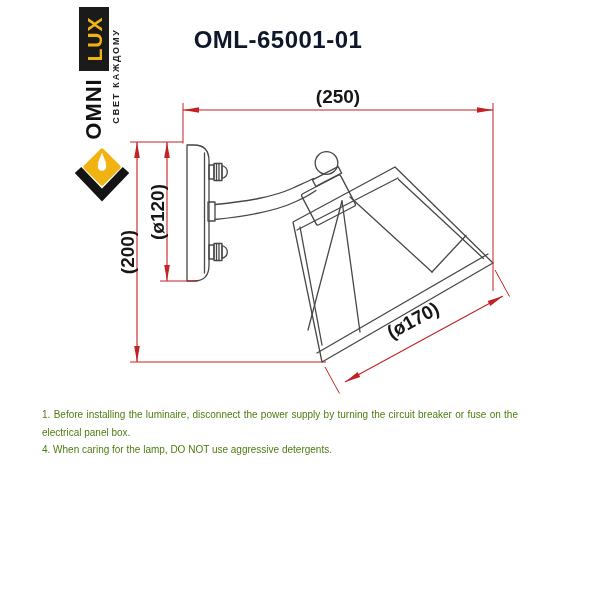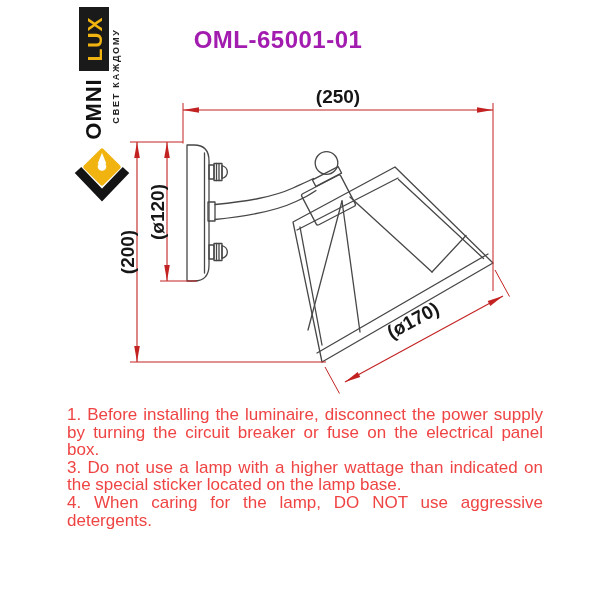--- a/index.html
+++ b/index.html
@@ -13,34 +13,34 @@
   .lux-box{left:79px;top:7px;width:30px;height:64px;background:#1a1a1a;}
   .lux-box span{color:#f0b30f;font-size:21px;font-weight:bold;letter-spacing:1px;}
   .omni{left:79px;top:70px;width:30px;height:78px;}
   .omni span{color:#111;font-size:22px;font-weight:bold;letter-spacing:1px;}
   .tagline{left:107px;top:5px;width:18px;height:142px;}
   .tagline span{color:#222;font-size:9px;font-weight:bold;letter-spacing:1.8px;}
   .logo-mark{position:absolute;left:70px;top:139px;}
 
   
   .title{position:absolute;left:0;top:26px;width:556px;text-align:center;
-         font-size:24px;font-weight:bold;color:#a21caf;letter-spacing:.5px;}
+         font-size:24px;font-weight:bold;color:#0f172a;letter-spacing:.5px;}
 
   
   .drawing{position:absolute;left:0;top:0;width:600px;height:600px;}
   .ink{stroke:#474747;stroke-width:1.3;fill:none;stroke-linecap:round;stroke-linejoin:round;}
   .dim{stroke:#c32222;stroke-width:1.1;fill:none;}
   .dim-ext{stroke:#c32222;stroke-width:1;fill:none;}
   .dim-arrow{fill:#c32222;stroke:none;}
   .dim-label{font-family:"Liberation Sans",sans-serif;font-size:19px;font-weight:bold;
              fill:#161616;text-anchor:middle;}
 
   
-  .instructions{position:absolute;left:67px;top:406px;width:476px;color:#ef4444;
-                font-size:17px;line-height:17.6px;}
+  .instructions{position:absolute;left:42px;top:406px;width:476px;color:#4d7c0f;
+                font-size:10px;line-height:17.6px;}
   .instructions p{margin:0;text-align:justify;}
 </style>
 </head>
 <body>
 
 <div class="page">
 
   <div class="logo">
     <div class="vbox lux-box">
       <span>LUX</span>
@@ -142,17 +142,16 @@
       <path class="dim-ext" d="M495,270 L509.5,296.5"></path>
       <path class="dim" d="M345,382 L503,296"></path>
       <polygon class="dim-arrow" points="345,382 360.3,376.9 357.7,372"></polygon>
       <polygon class="dim-arrow" points="503,296 490.3,306.1 487.7,301.1"></polygon>
       <text class="dim-label" x="416" y="326" transform="rotate(-28.5 416 326)">(ø170)</text>
     </g>
   </svg>
 
   <div class="instructions">
     <p>1. Before installing the luminaire, disconnect the power supply by turning the circuit breaker or fuse on the electrical panel box.</p>
-    <p>3. Do not use a lamp with a higher wattage than indicated on the special sticker located on the lamp base.</p>
     <p>4. When caring for the lamp, DO NOT use aggressive detergents.</p>
   </div>
 
 </div>
 
 </body></html>

